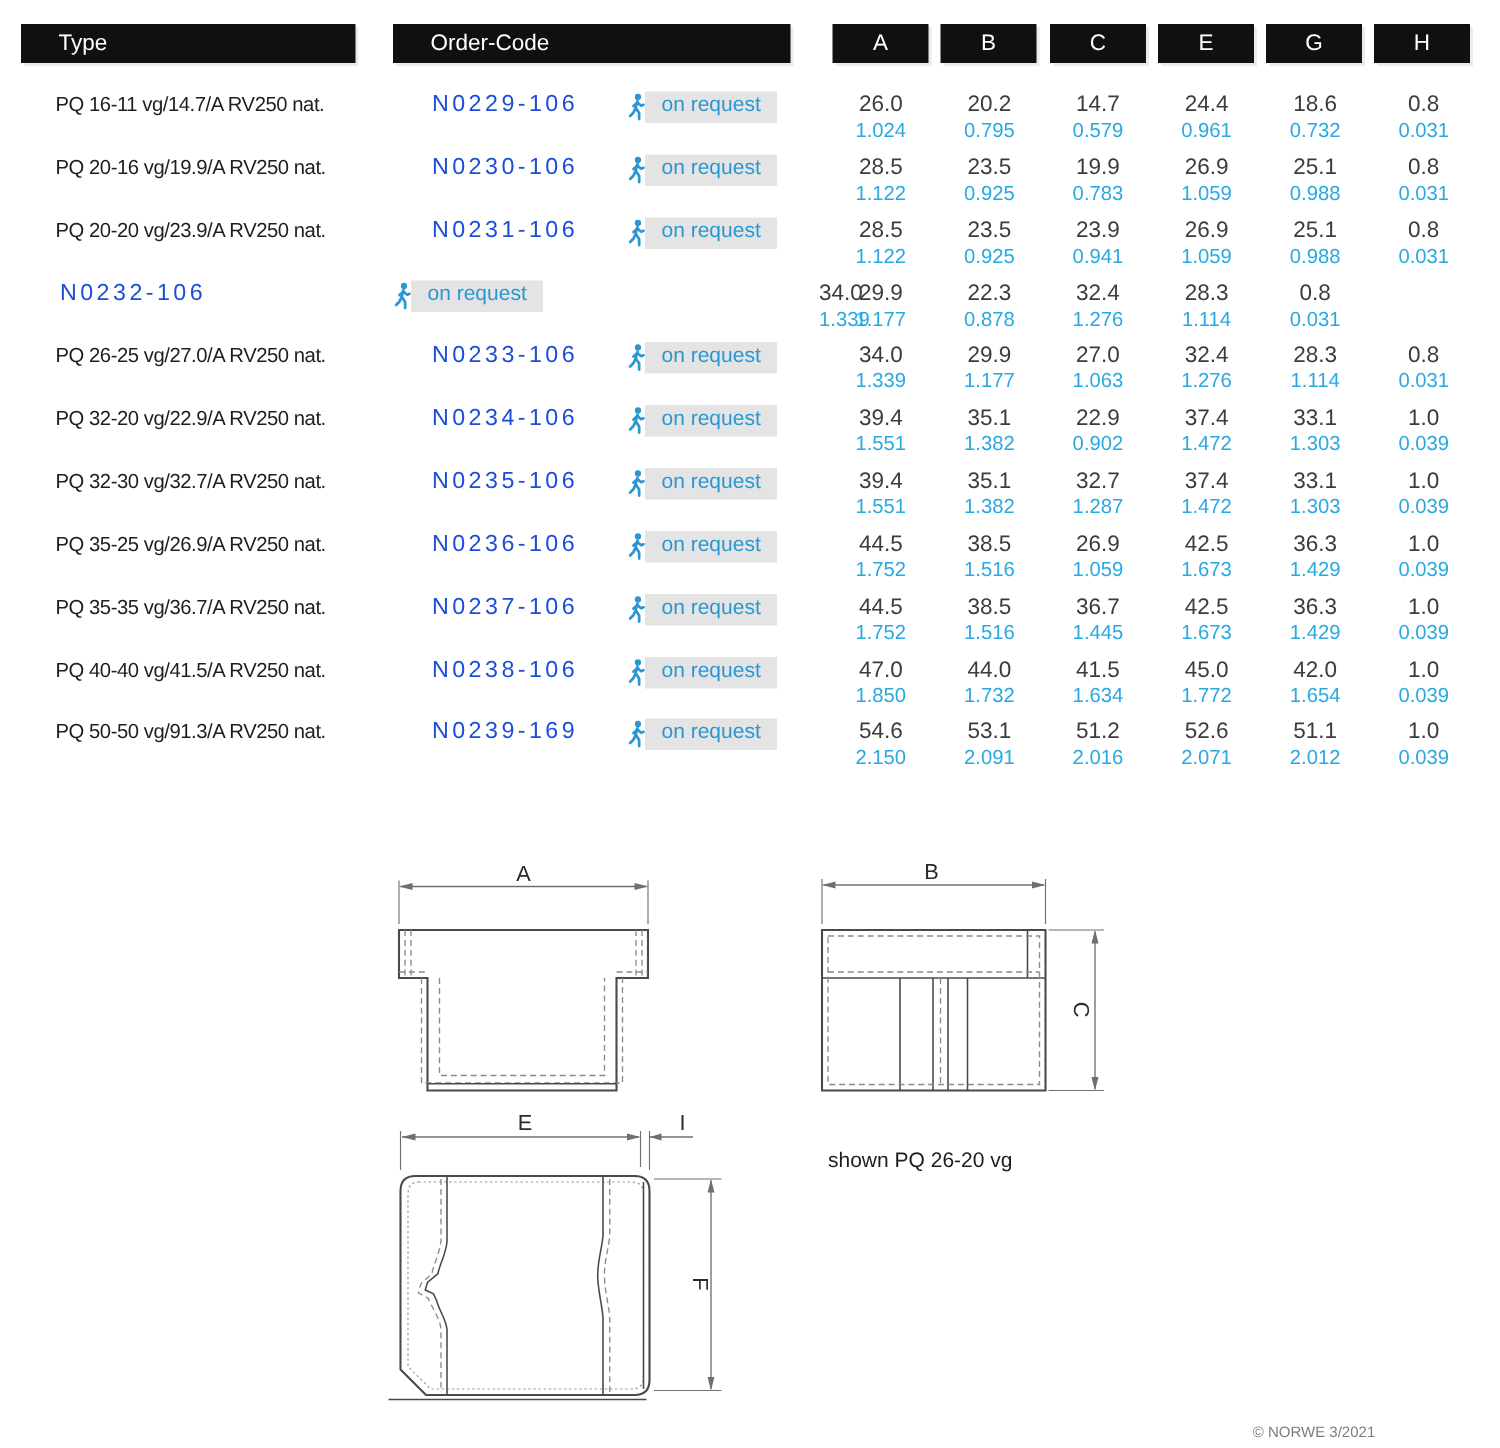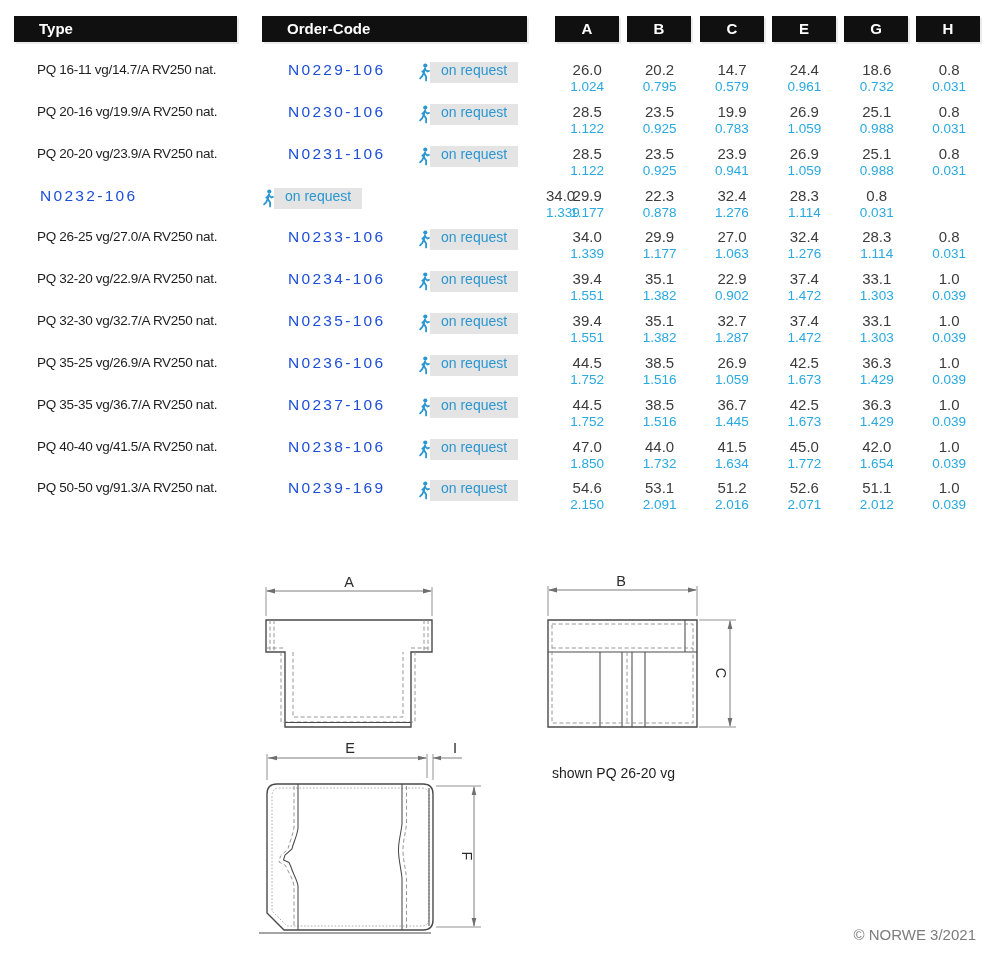--- a/index.html
+++ b/index.html
@@ -12,21 +12,21 @@
     --dim:#6f6f6f;
     --dash:#8a8a8a;
   }
   *{margin:0;padding:0;box-sizing:border-box}
   html,body{background:#fff}
   body{font-family:"Liberation Sans","DejaVu Sans",sans-serif;color:var(--ink)}
   .sheet{position:relative;width:1000px;height:965px;background:#fff;overflow:hidden}
 
   
   .hbar,.hbox{position:absolute;top:16px;height:26px;background:var(--hdr-bg);color:#fff;
-    font-weight:bold;font-size:15px;line-height:26px;box-shadow:2px 2px 0 rgba(0,0,0,0.08)}
+    font-weight:normal;font-size:15px;line-height:26px;box-shadow:2px 2px 0 rgba(0,0,0,0.08)}
   .hbar{padding-left:25px}
   #h-type{left:14px;width:223px}
   #h-code{left:262px;width:265px}
   .hbox{width:64px;text-align:center}
   #h-a{left:555px}#h-b{left:627px}#h-c{left:700px}#h-e{left:772px}#h-g{left:844px}#h-h{left:916px}
 
   
   #rows{position:absolute;top:61px;left:14px}
   .row{display:grid;grid-template-columns:248px 156px 128px 5px repeat(6,72.4px);
     height:41.85px;align-items:start}
@@ -49,22 +49,22 @@
   .ol{fill:none;stroke:var(--line);stroke-width:1.4}
   .il{fill:none;stroke:var(--line);stroke-width:1.05}
   .dl{fill:none;stroke:var(--dash);stroke-width:0.9;stroke-dasharray:4 2.6}
   .dot{fill:none;stroke:#999;stroke-width:0.8;stroke-dasharray:1.6 1.8}
   .dml{fill:none;stroke:var(--dim);stroke-width:0.9}
   .ext{fill:none;stroke:var(--dim);stroke-width:0.75}
   .ah{fill:var(--dim);stroke:none}
   .lbl{font-family:"Liberation Sans","DejaVu Sans",sans-serif;font-size:14.5px;fill:#2b2b2b}
 
   #caption{position:absolute;left:552px;top:765px;font-size:14px;color:#1e1e1e}
-  #copyright{position:absolute;left:776px;top:926px;width:200px;text-align:right;
-    font-size:15px;color:#7d7d7d}
+  #copyright{position:absolute;left:776px;top:950px;width:200px;text-align:center;
+    font-size:10px;color:#7d7d7d}
 </style>
 </head>
 <body>
 
 <div class="sheet">
 
   <div class="hbar" id="h-type">Type</div>
   <div class="hbar" id="h-code">Order-Code</div>
   <div class="hbox" id="h-a">A</div>
   <div class="hbox" id="h-b">B</div>

